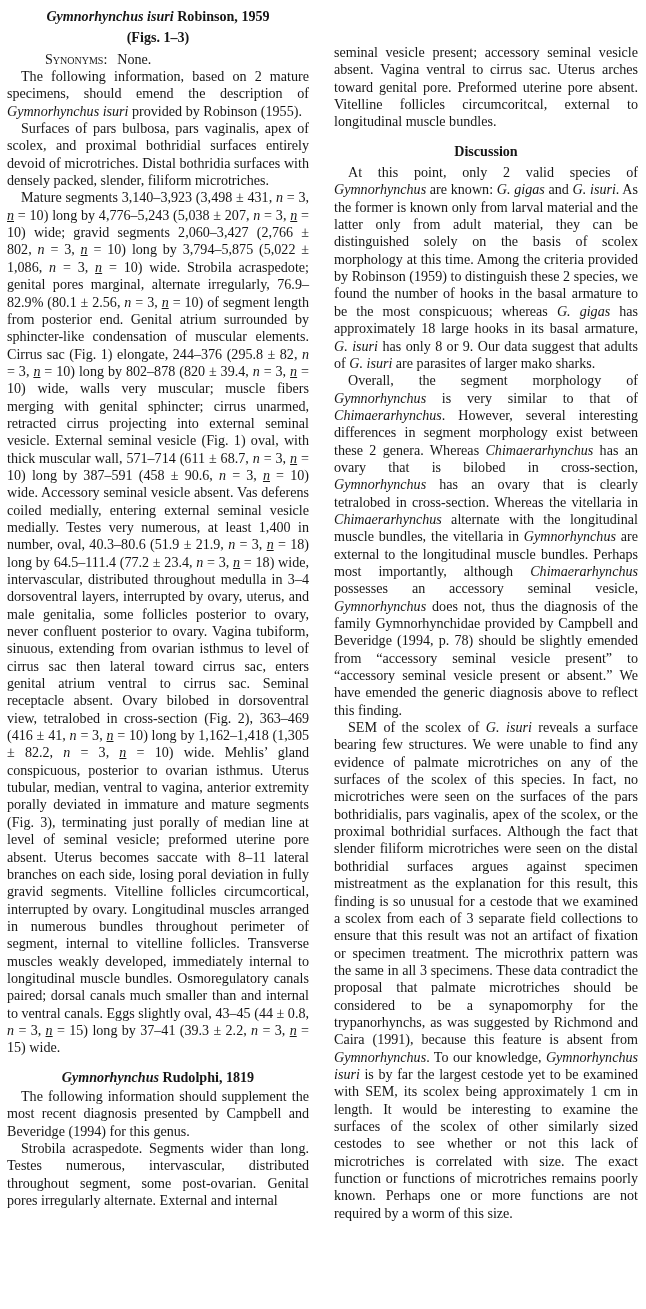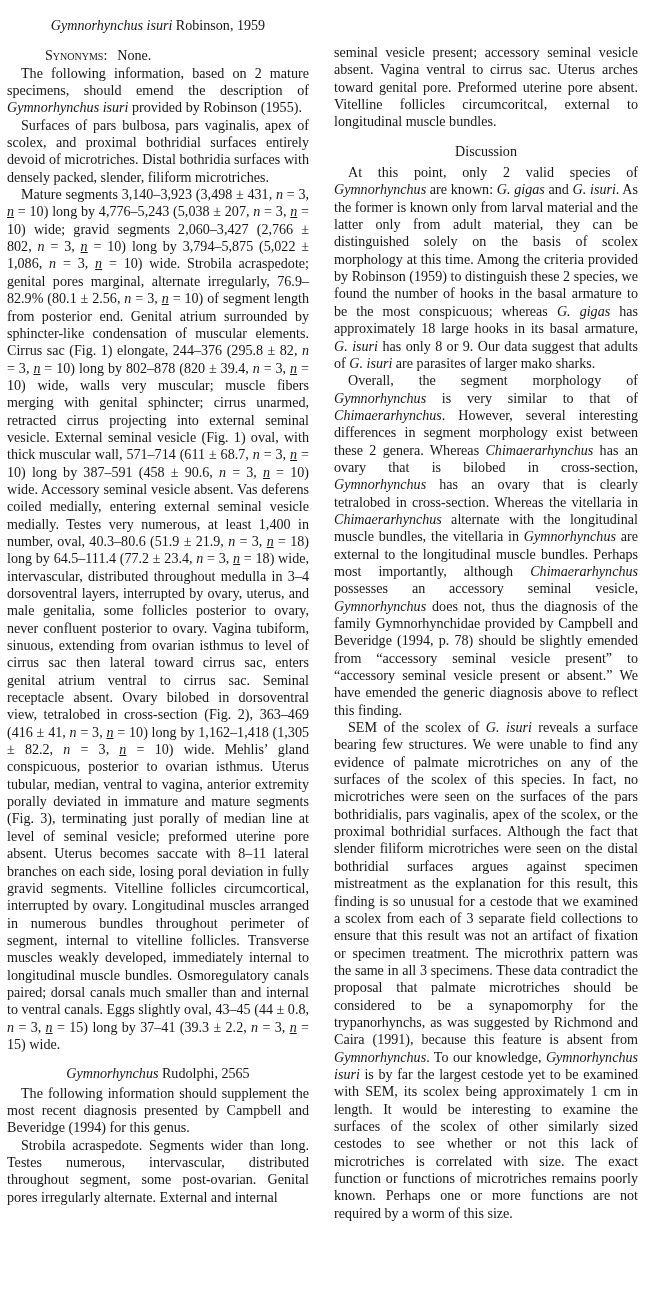--- a/index.html
+++ b/index.html
@@ -11,48 +11,49 @@
   .col {
     position: absolute; top: 4px; width: 302px;
     font-size: 14.1px; line-height: 17.35px;
     text-align: justify; hyphens: manual;
   }
   #col-left { left: 7px; }
   #col-right { left: 334px; width: 304px; }
   .p { margin: 0; text-indent: 14px; }
   .p.noindent { text-indent: 0; margin-top: 40px; }
   .heading {
-    text-align: center; font-weight: normal; margin: 13px; text-indent: 0;
+    text-align: center; font-weight: bold; margin: 4px; text-indent: 0;
   }
   .heading .it { font-style: italic; }
   .section-head { margin-top: 12px; margin-bottom: 2px; }
   .disc-head { margin-top: 12px; margin-bottom: 4px; text-align: center; }
   .sc { font-variant: small-caps; margin-left: 24px; }
   .it { font-style: italic; }
   .ul { text-decoration: underline; }
   .syn-gap { display: inline-block; width: 10px; }
 </style>
 </head>
 <body>
 
 <div id="col-left" class="col">
   <p class="heading">
     <span class="it">Gymnorhynchus isuri</span><span> Robinson, 1959</span>
   </p>
+  <p class="heading">(Figs. 1–3)</p>
   <p class="p">
     <span class="sc">Synonyms:</span><span class="syn-gap"></span><span>None.</span>
   </p>
   <div>
       <p class="p"><span>The following information, based on 2 mature specimens, should emend the description of </span><span class="it">Gymnorhynchus isuri</span><span> provided by Robinson (1955).</span></p>
       <p class="p"><span>Surfaces of pars bulbosa, pars vaginalis, apex of scolex, and proximal bothridial surfaces entirely devoid of microtriches. Distal bothridia surfaces with densely packed, slender, filiform microtriches.</span></p>
       <p class="p"><span>Mature segments 3,140–3,923 (3,498 ± 431, </span><span class="it">n</span><span> = 3, </span><span class="it ul">n</span><span> = 10) long by 4,776–5,243 (5,038 ± 207, </span><span class="it">n</span><span> = 3, </span><span class="it ul">n</span><span> = 10) wide; gravid segments 2,060–3,427 (2,766 ± 802, </span><span class="it">n</span><span> = 3, </span><span class="it ul">n</span><span> = 10) long by 3,794–5,875 (5,022 ± 1,086, </span><span class="it">n</span><span> = 3, </span><span class="it ul">n</span><span> = 10) wide. Strobila acraspedote; genital pores marginal, alternate irregularly, 76.9–82.9% (80.1 ± 2.56, </span><span class="it">n</span><span> = 3, </span><span class="it ul">n</span><span> = 10) of segment length from posterior end. Genital atrium surrounded by sphincter-like condensation of muscular elements. Cirrus sac (Fig. 1) elongate, 244–376 (295.8 ± 82, </span><span class="it">n</span><span> = 3, </span><span class="it ul">n</span><span> = 10) long by 802–878 (820 ± 39.4, </span><span class="it">n</span><span> = 3, </span><span class="it ul">n</span><span> = 10) wide, walls very muscular; muscle fibers merging with genital sphincter; cirrus unarmed, retracted cirrus projecting into external seminal vesicle. External seminal vesicle (Fig. 1) oval, with thick muscular wall, 571–714 (611 ± 68.7, </span><span class="it">n</span><span> = 3, </span><span class="it ul">n</span><span> = 10) long by 387–591 (458 ± 90.6, </span><span class="it">n</span><span> = 3, </span><span class="it ul">n</span><span> = 10) wide. Accessory seminal vesicle absent. Vas deferens coiled medially, entering external seminal vesicle medially. Testes very numerous, at least 1,400 in number, oval, 40.3–80.6 (51.9 ± 21.9, </span><span class="it">n</span><span> = 3, </span><span class="it ul">n</span><span> = 18) long by 64.5–111.4 (77.2 ± 23.4, </span><span class="it">n</span><span> = 3, </span><span class="it ul">n</span><span> = 18) wide, intervascular, distributed throughout medulla in 3–4 dorsoventral layers, interrupted by ovary, uterus, and male genitalia, some follicles posterior to ovary, never confluent posterior to ovary. Vagina tubiform, sinuous, extending from ovarian isthmus to level of cirrus sac then lateral toward cirrus sac, enters genital atrium ventral to cirrus sac. Seminal receptacle absent. Ovary bilobed in dorsoventral view, tetralobed in cross-section (Fig. 2), 363–469 (416 ± 41, </span><span class="it">n</span><span> = 3, </span><span class="it ul">n</span><span> = 10) long by 1,162–1,418 (1,305 ± 82.2, </span><span class="it">n</span><span> = 3, </span><span class="it ul">n</span><span> = 10) wide. Mehlis’ gland conspicuous, posterior to ovarian isthmus. Uterus tubular, median, ventral to vagina, anterior extremity porally deviated in immature and mature segments (Fig. 3), terminating just porally of median line at level of seminal vesicle; preformed uterine pore absent. Uterus becomes saccate with 8–11 lateral branches on each side, losing poral deviation in fully gravid segments. Vitelline follicles circumcortical, interrupted by ovary. Longitudinal muscles arranged in numerous bundles throughout perimeter of segment, internal to vitelline follicles. Transverse muscles weakly developed, immediately internal to longitudinal muscle bundles. Osmoregulatory canals paired; dorsal canals much smaller than and internal to ventral canals. Eggs slightly oval, 43–45 (44 ± 0.8, </span><span class="it">n</span><span> = 3, </span><span class="it ul">n</span><span> = 15) long by 37–41 (39.3 ± 2.2, </span><span class="it">n</span><span> = 3, </span><span class="it ul">n</span><span> = 15) wide.</span></p>
     </div>
 
   <p class="heading section-head">
-    <span class="it">Gymnorhynchus</span><span> Rudolphi, 2565</span>
+    <span class="it">Gymnorhynchus</span><span> Rudolphi, 1819</span>
   </p>
   <div>
       <p class="p"><span>The following information should supplement the most recent diagnosis presented by Campbell and Beveridge (1994) for this genus.</span></p>
       <p class="p"><span>Strobila acraspedote. Segments wider than long. Testes numerous, intervascular, distributed throughout segment, some post-ovarian. Genital pores irregularly alternate. External and internal</span></p>
     </div>
 </div>
 
 <div id="col-right" class="col">
   <p class="p noindent"><span>seminal vesicle present; accessory seminal vesicle absent. Vagina ventral to cirrus sac. Uterus arches toward genital pore. Preformed uterine pore absent. Vitelline follicles circumcoritcal, external to longitudinal muscle bundles.</span></p>
   <p class="heading disc-head">Discussion</p>

